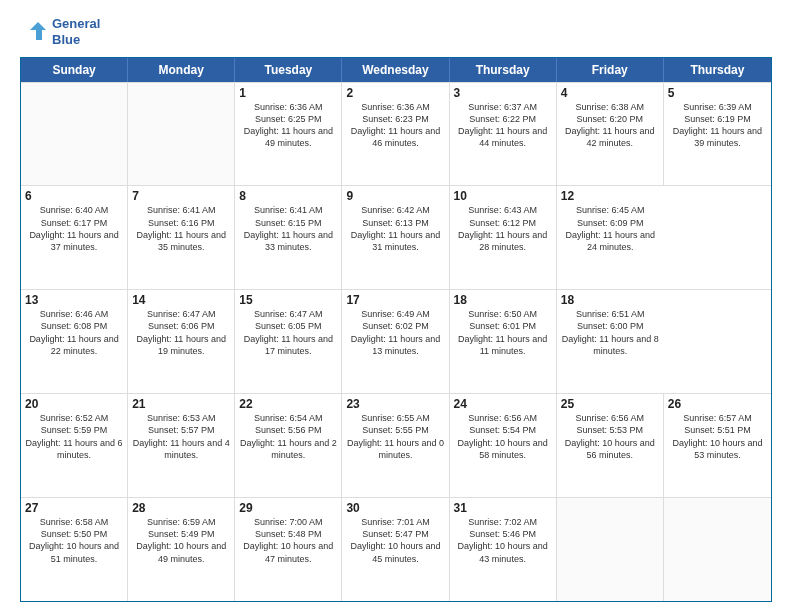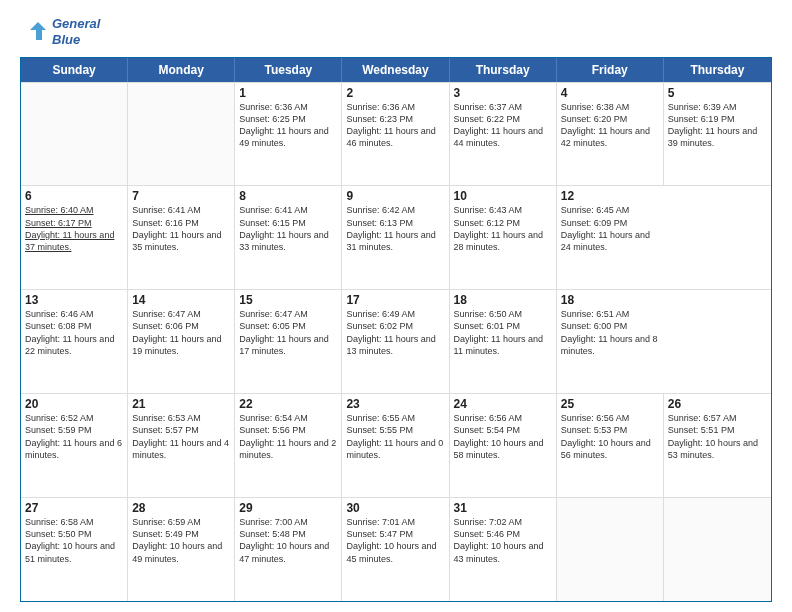--- a/index.html
+++ b/index.html
@@ -87,29 +87,30 @@
     .day-num {
       font-size: 12px;
       font-weight: bold;
       color: #222;
       margin-bottom: 1px;
     }
     .cell-text {
       font-size: 9px;
       color: #333;
       line-height: 1.35;
+      text-align: center;
     }
   </style>
 </head>
 <body>
 
 <div class="page">
   <div class="header">
     <div class="logo">
-  <div style="display:flex;align-items:center;gap:4px;font-style:italic;">
+  <div style="display:flex;align-items:center;gap:4px;">
     <svg width="28" height="28" viewBox="0 0 28 28">
       <polygon points="18,4 26,12 22,12 22,22 16,22 16,12 10,12" fill="#4a9fd4"></polygon>
     </svg>
     <div style="font-size:13px;font-weight:bold;color:#2c5fa3;line-height:1.25;">General<br>Blue</div>
   </div>
 </div>
     <div class="title-block">
       <div class="main-title"></div>
       <div class="subtitle"></div>
     </div>
@@ -156,21 +157,21 @@
           <div class="cal-cell">
             <div class="day-num">5</div>
             <div class="cell-text" style="white-space: pre-line;">Sunrise: 6:39 AM
 Sunset: 6:19 PM
 Daylight: 11 hours and 39 minutes.</div>
           </div>
         </div>
         <div class="cal-row">
           <div class="cal-cell">
             <div class="day-num">6</div>
-            <div class="cell-text" style="white-space: pre-line; text-decoration: underline;">Sunrise: 6:40 AM
+            <div class="cell-text" style="white-space: pre-line;">Sunrise: 6:40 AM
 Sunset: 6:17 PM
 Daylight: 11 hours and 37 minutes.</div>
           </div>
           <div class="cal-cell">
             <div class="day-num">7</div>
             <div class="cell-text" style="white-space: pre-line;">Sunrise: 6:41 AM
 Sunset: 6:16 PM
 Daylight: 11 hours and 35 minutes.</div>
           </div>
           <div class="cal-cell">

